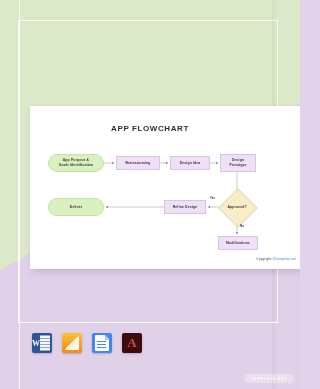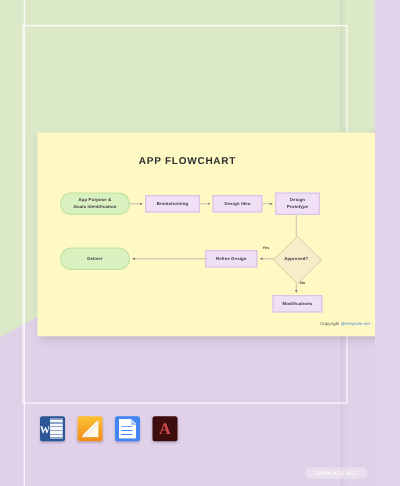--- a/index.html
+++ b/index.html
@@ -66,21 +66,21 @@
     background: rgba(255,255,255,0.8);
   }
 
   
   .doc {
     position: absolute;
     left: 30px;
     top: 106px;
     width: 276px;
     height: 163px;
-    background: #fef9c3;
+    background: #ffffff;
     box-shadow: 2px 3px 7px rgba(60,40,80,0.17);
   }
 
   .doc-title {
     position: absolute;
     left: 0;
     top: 18px;
     width: 240px;
     text-align: center;
     font-size: 8px;

